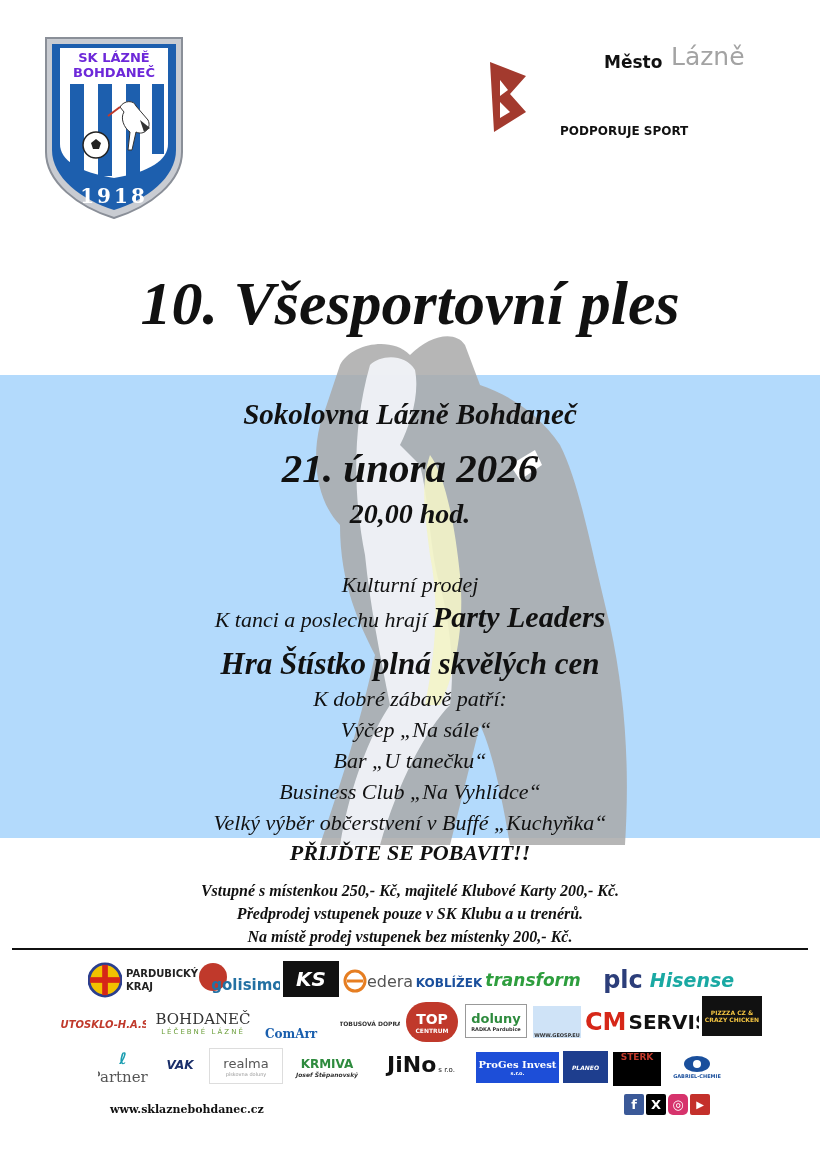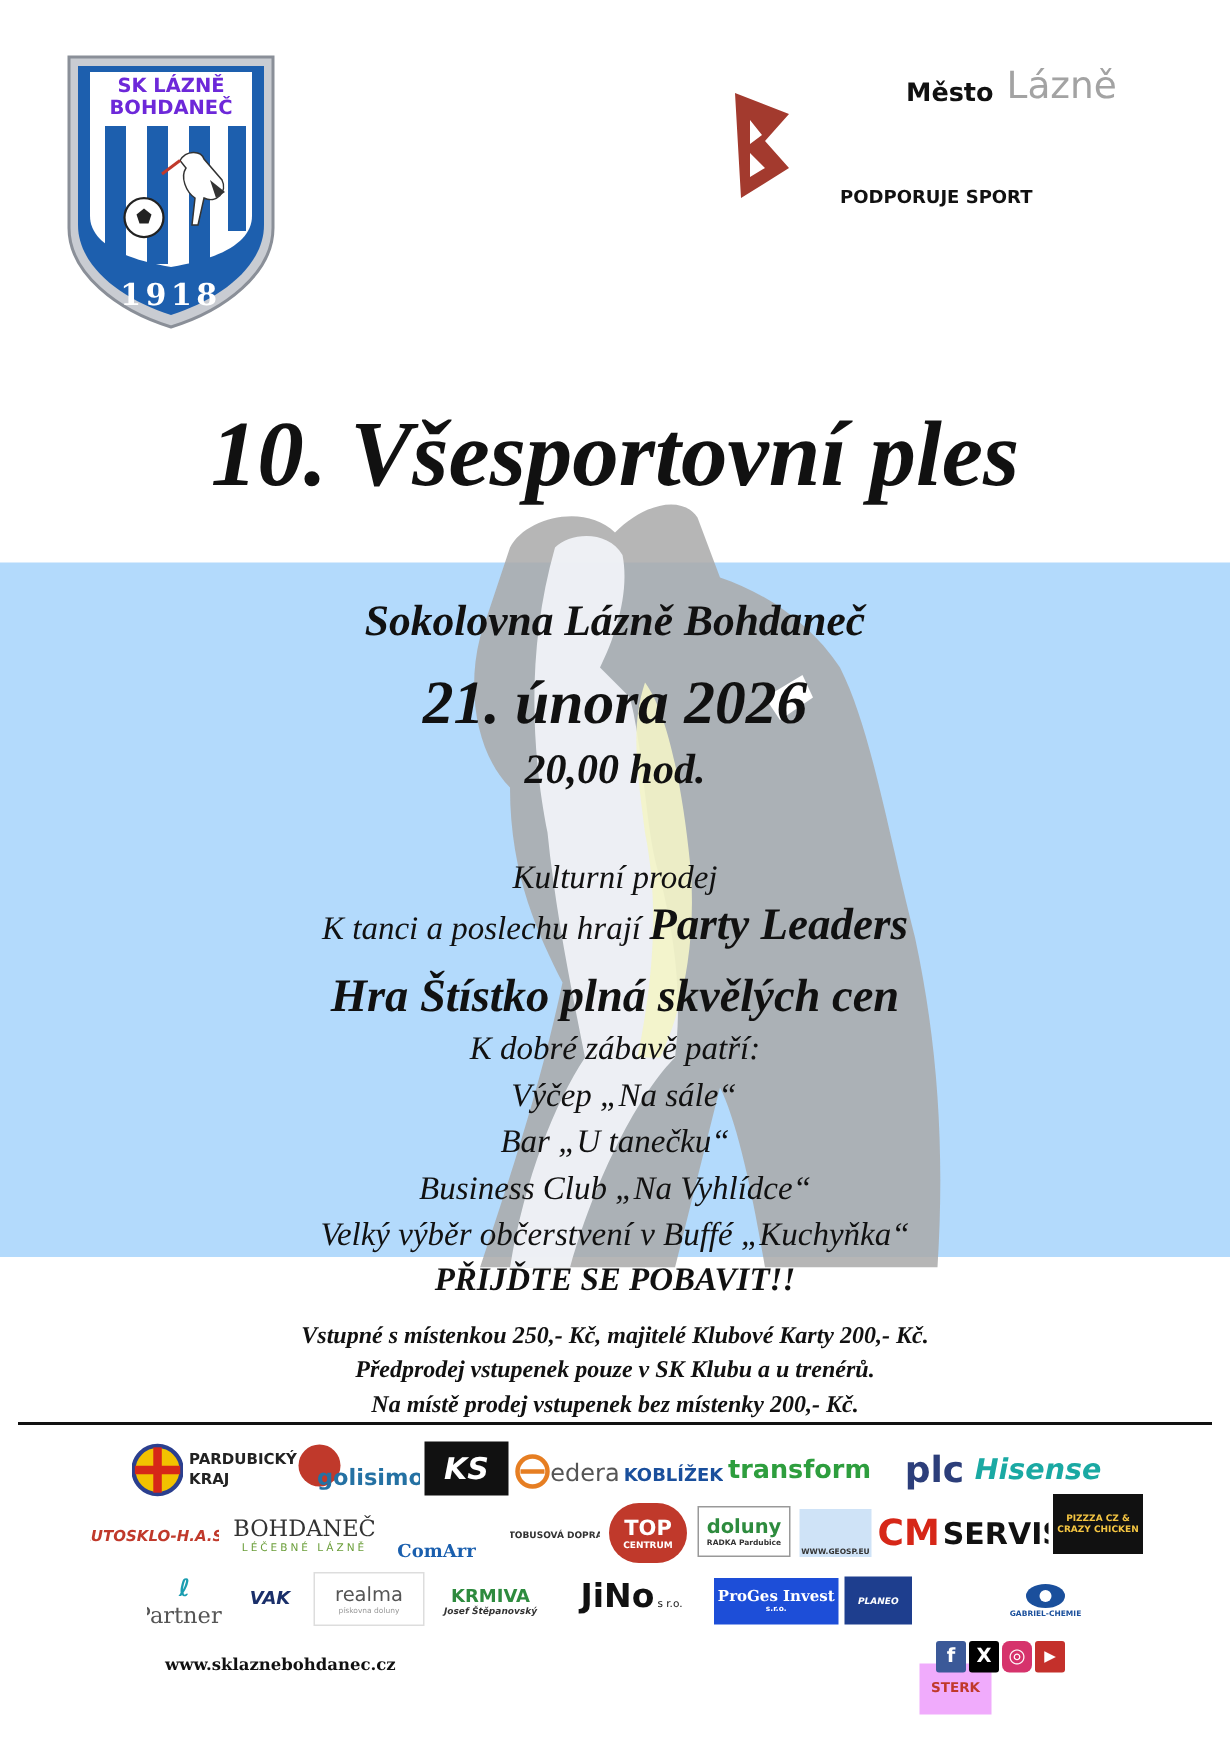--- a/index.html
+++ b/index.html
@@ -142,21 +142,21 @@
 <div class="sponsor" style="left:342px;top:962px;width:72px;height:38px;">
   <svg width="24" height="24" viewBox="0 0 24 24">
       <circle cx="12" cy="12" r="10" fill="none" stroke="#e67e22" stroke-width="3"></circle>
       <path d="M4 12 L20 12" stroke="#e67e22" stroke-width="3"></path>
     </svg>
   <span style="font-size:16px;color:#555;font-weight:normal;">edera</span>
 </div>
 <div class="sponsor" style="left:416px;top:958px;width:66px;height:40px;font-size:12px;color:#1a4f9c;">
   <span style="margin-top:10px;">KOBLÍŽEK</span>
 </div>
-<div class="sponsor" style="left:485px;top:962px;width:96px;height:36px;font-size:17px;color:#2e9e3e;">
+<div class="sponsor" style="left:485px;top:962px;width:96px;height:36px;font-size:17px;color:#2e9e3e;font-style:italic;">
   <span>transform</span>
 </div>
 <div class="sponsor" style="left:598px;top:964px;width:50px;height:32px;font-size:24px;color:#2c3e7a;">
   <span>plc</span>
 </div>
 <div class="sponsor" style="left:650px;top:966px;width:84px;height:28px;font-size:19px;color:#1aa9a3;font-style:italic;">
   <span>Hisense</span>
 </div>
 
 <div class="sponsor" style="left:60px;top:1006px;width:86px;height:36px;font-size:10px;color:#c0392b;font-style:italic;">
@@ -210,21 +210,21 @@
   <span style="font-size:22px;color:#111;">JiNo</span>
   <span style="font-size:7px;color:#111;font-weight:normal;margin-left:2px;">s r.o.</span>
 </div>
 <div class="sponsor" style="left:476px;top:1052px;width:83px;height:31px;background:#1d4ed8;flex-direction:column;color:#fff;">
   <span style="font-family:'DejaVu Serif',serif;font-size:10px;">ProGes Invest</span>
   <span style="font-size:5px;">s.r.o.</span>
 </div>
 <div class="sponsor" style="left:563px;top:1051px;width:45px;height:32px;background:#1e3e8e;font-size:6px;color:#fff;font-style:italic;">
   <span>PLANEO</span>
 </div>
-<div class="sponsor" style="left:613px;top:1109px;width:48px;height:34px;background:#f0abfc;font-size:9px;color:#c0392b;align-items:center;">
+<div class="sponsor" style="left:613px;top:1052px;width:48px;height:34px;background:#000000;font-size:9px;color:#c0392b;align-items:flex-start;">
   <span>STERK</span>
 </div>
 <div class="sponsor" style="left:667px;top:1052px;width:60px;height:30px;flex-direction:column;">
   <svg width="28" height="18" viewBox="0 0 28 18">
       <ellipse cx="14" cy="9" rx="13" ry="8" fill="#1a4f9c"></ellipse>
       <circle cx="14" cy="9" r="4" fill="#fff"></circle>
     </svg>
   <span style="font-size:5px;color:#1a4f9c;">GABRIEL-CHEMIE</span>
 </div>
 

